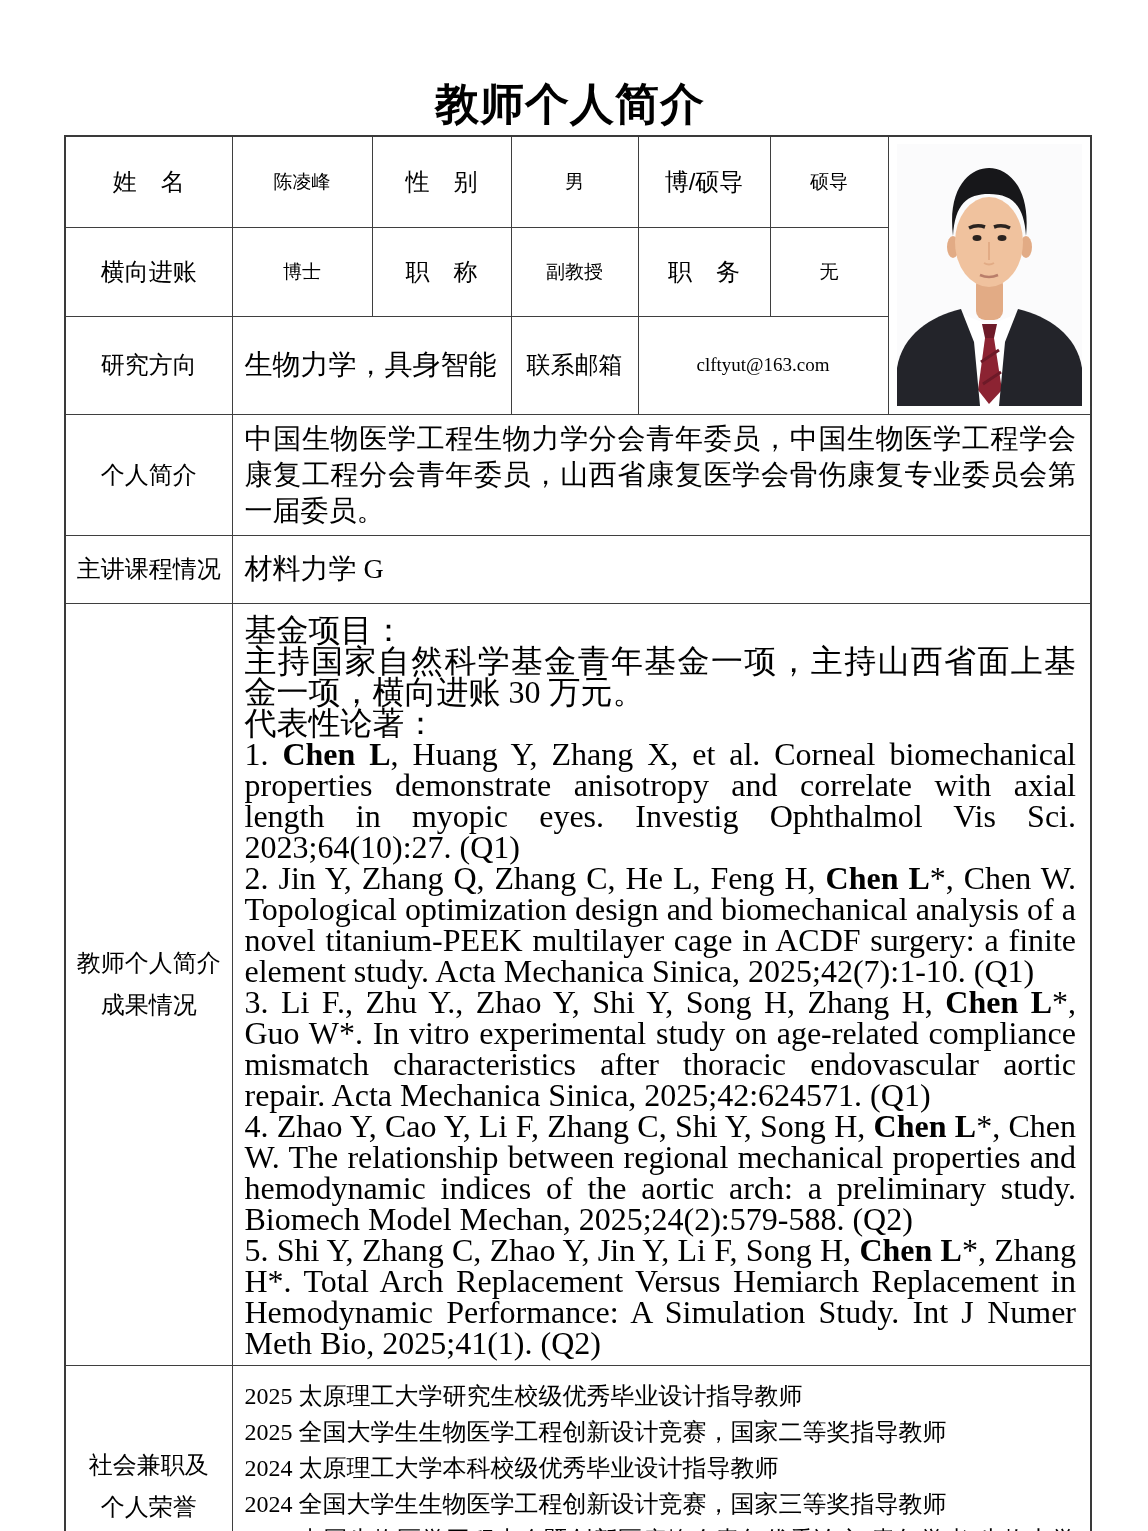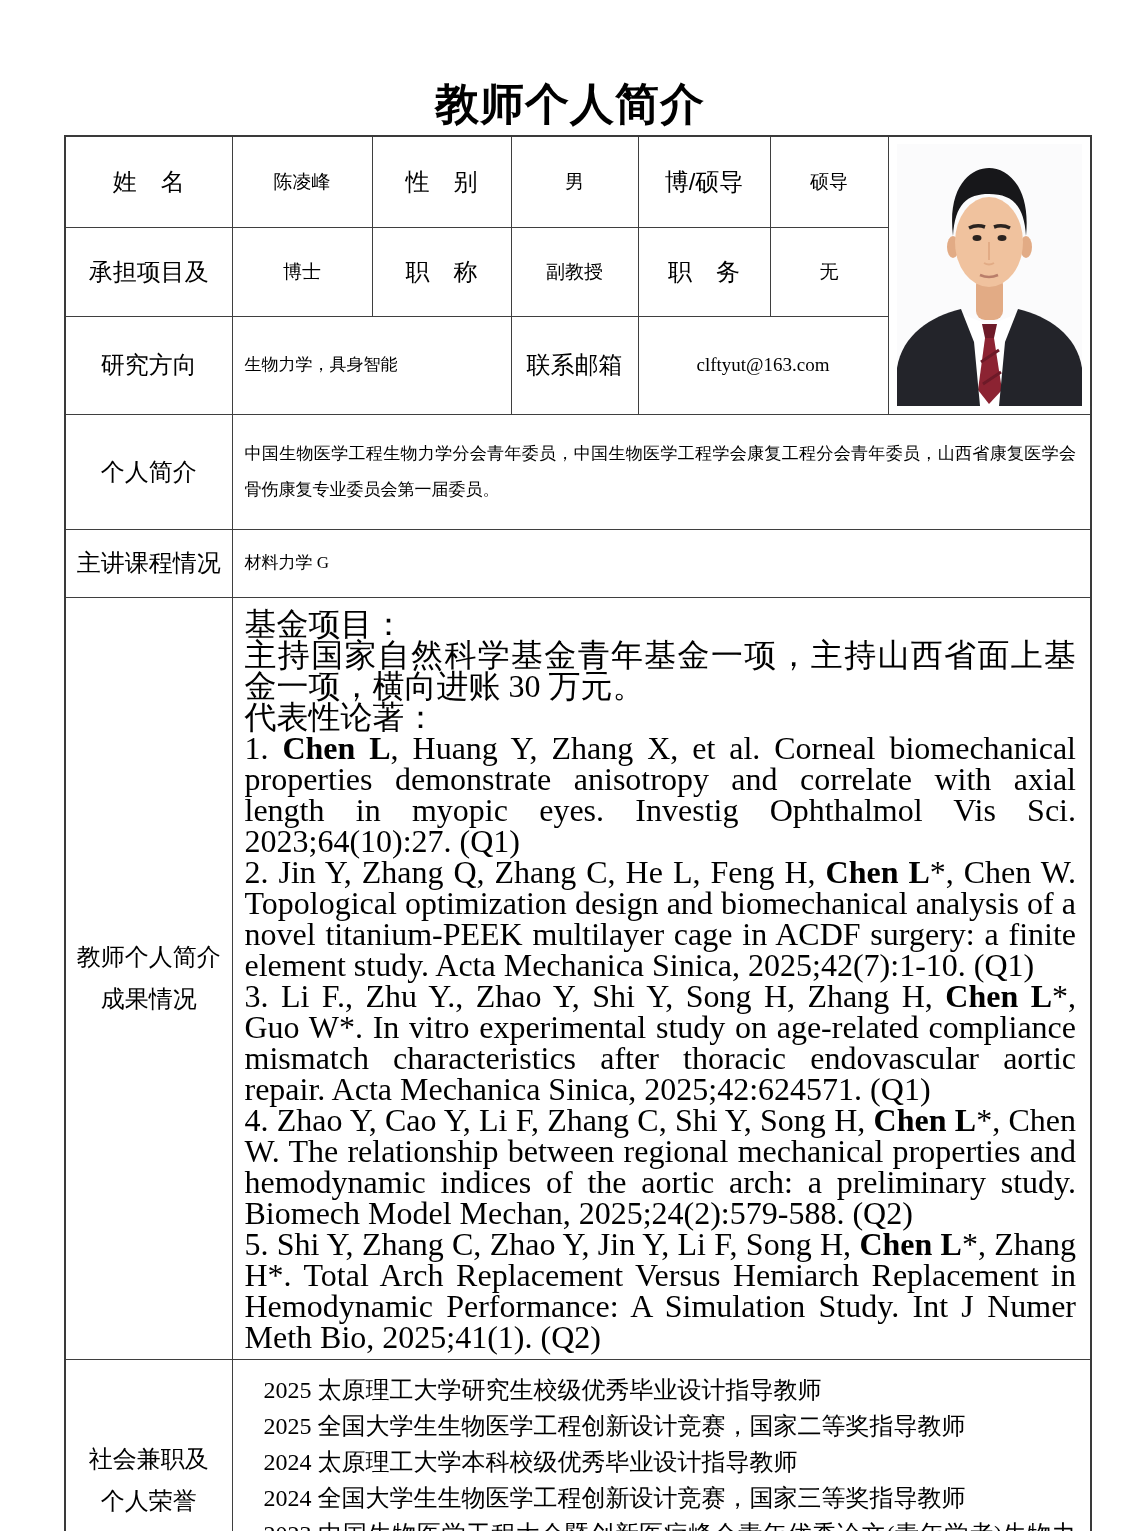--- a/index.html
+++ b/index.html
@@ -39,42 +39,42 @@
     line-height:36px;
   }
   .lbl .lbl-line{line-height:42px;}
   .val{
     font-size:19px;
     text-align:center;
     vertical-align:middle;
     font-family:"Liberation Serif",serif;
   }
   .content{
-    font-size:17px;
+    font-size:28px;
     text-align:left;
     vertical-align:middle;
     padding:6px 14px 6px 12px;
     line-height:36px;
   }
   .content.justify{text-align:justify;}
   .pubs-cell{
     font-size:32px;
     vertical-align:top;
     padding:11px 14px 6px 12px;
     line-height:31px;
   }
   .pubs-cell .p{margin:0;}
   .pubs-cell .p.just{text-align:justify;}
   .honors-cell{
     font-size:24px;
     vertical-align:middle;
     padding:6px 14px 6px 12px;
     line-height:36px;
   }
-  .honors-cell .honor-line{text-align:justify;margin-left:19px;}
+  .honors-cell .honor-line{text-align:justify;}
   .photo-cell{
     vertical-align:middle;
     text-align:center;
     padding:0;
     background:#ffffff;
   }
   .photo-cell svg{display:block;margin:0 auto;}
   tr.r-top1{height:91px;}
   tr.r-top2{height:89px;}
   tr.r-research{height:98px;}
@@ -138,21 +138,21 @@
         <ellipse cx="105" cy="94" rx="4.5" ry="3" fill="#2a2320"></ellipse>
 
         <path d="M92,98 L92,116 M87,119 Q92,122 97,119" fill="none" stroke-width="2" stroke="#e2ab85"></path>
 
         <path d="M83,131 Q92,135 101,131" fill="none" stroke="#b97e6a" stroke-width="2.5"></path>
       </svg>
     </td>
   </tr>
 
   <tr class="r-top2">
-    <td class="lbl">承担项目及</td>
+    <td class="lbl">横向进账</td>
     <td class="val">博士</td>
     <td class="lbl">职　称</td>
     <td class="val">副教授</td>
     <td class="lbl">职　务</td>
     <td class="val">无</td>
   </tr>
 
   <tr class="r-research">
     <td class="lbl">研究方向</td>
     <td class="content" colspan="2">生物力学，具身智能</td>

